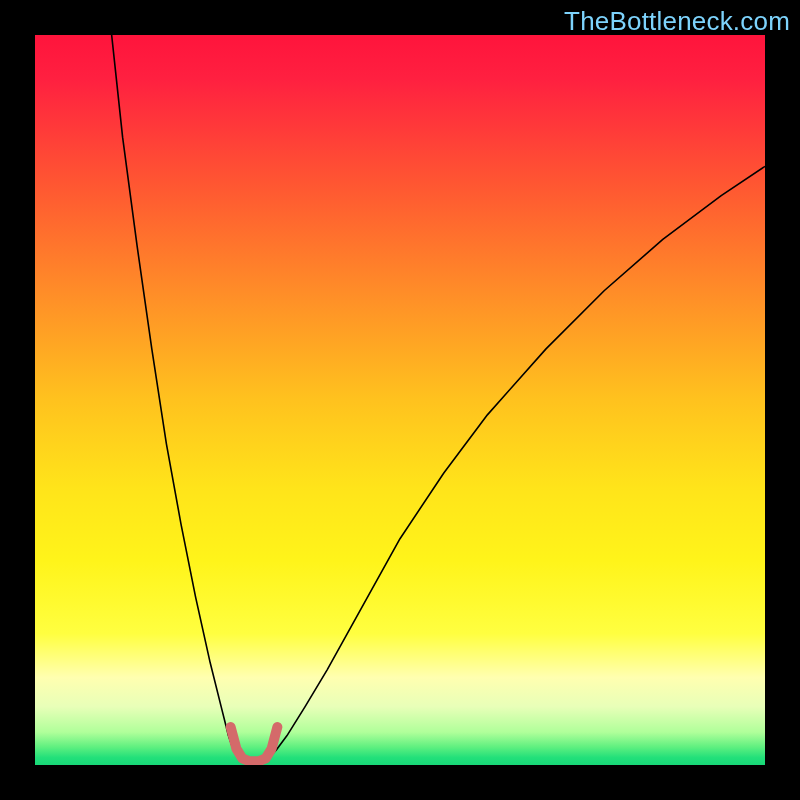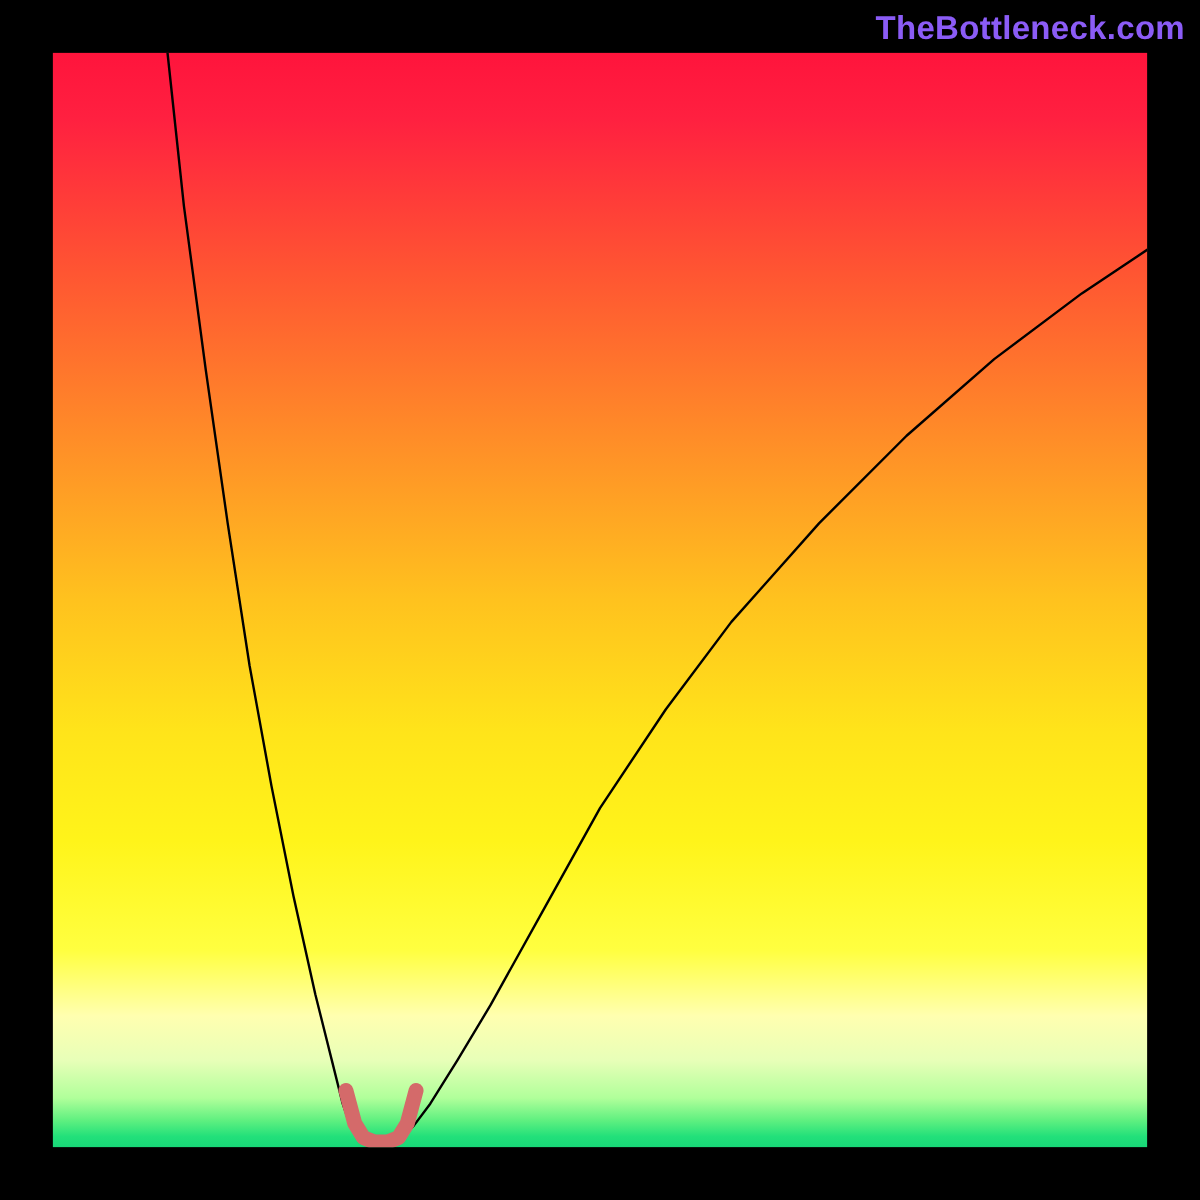--- a/index.html
+++ b/index.html
@@ -24,23 +24,23 @@
     left: 35px;
     top: 35px;
     width: 730px;
     height: 730px;
     overflow: hidden;
   }
   .watermark {
     position: absolute;
     top: 6px;
     right: 10px;
-    color: #8b5cf6;
-    font-size: 22px;
-    font-weight: 700;
+    color: #7dd3fc;
+    font-size: 26px;
+    font-weight: 400;
     letter-spacing: 0.2px;
   }
   svg { display: block; }
 </style>
 </head>
 <body>
 
 <div class="frame">
   <div class="watermark">TheBottleneck.com</div>
   <div class="plot">

